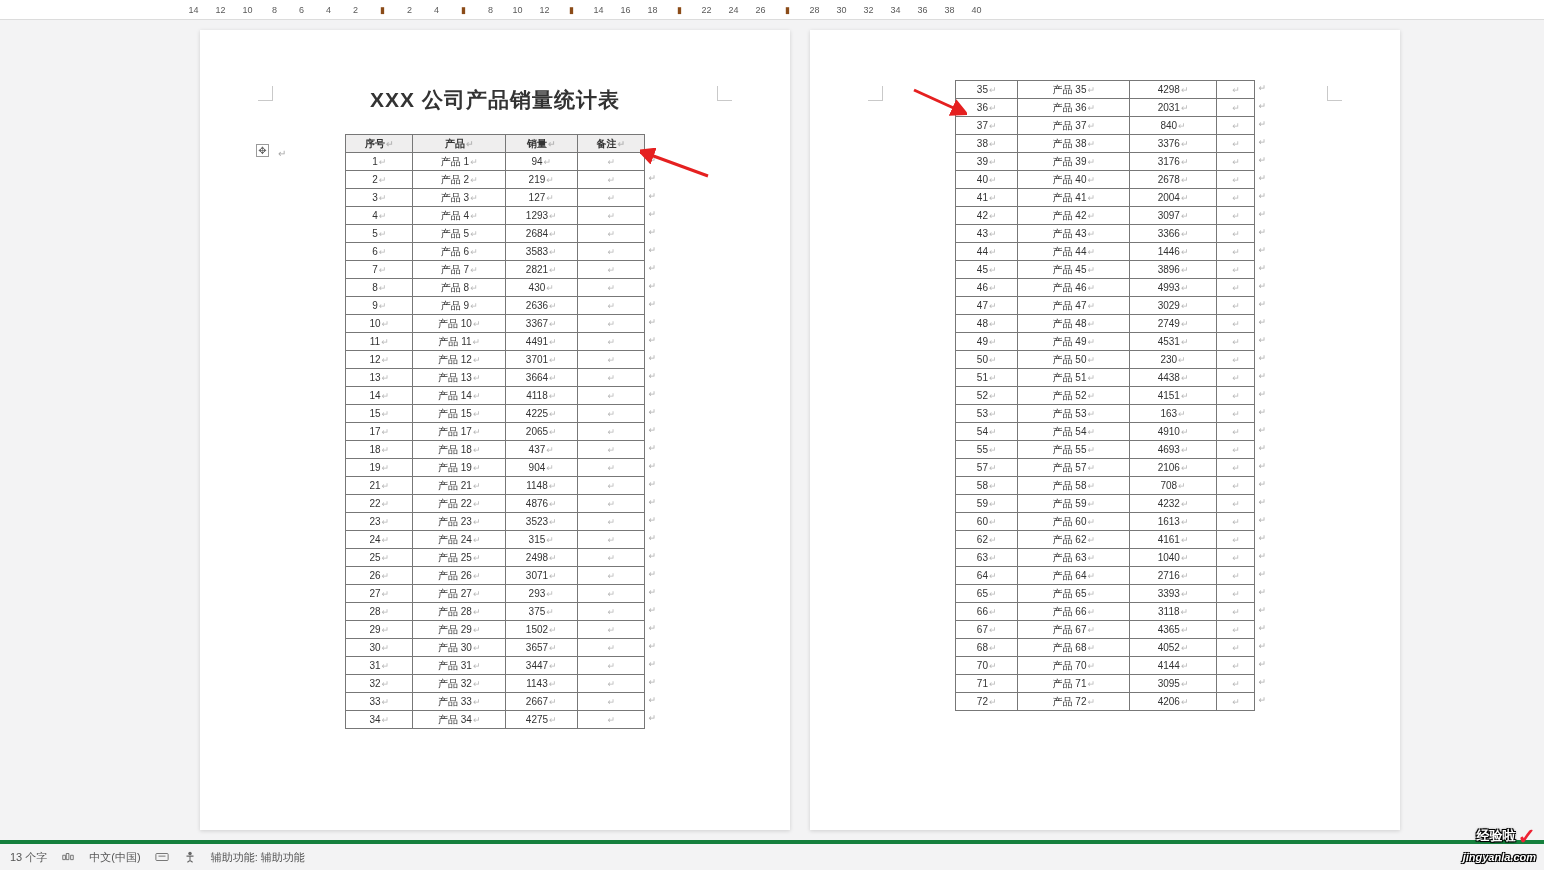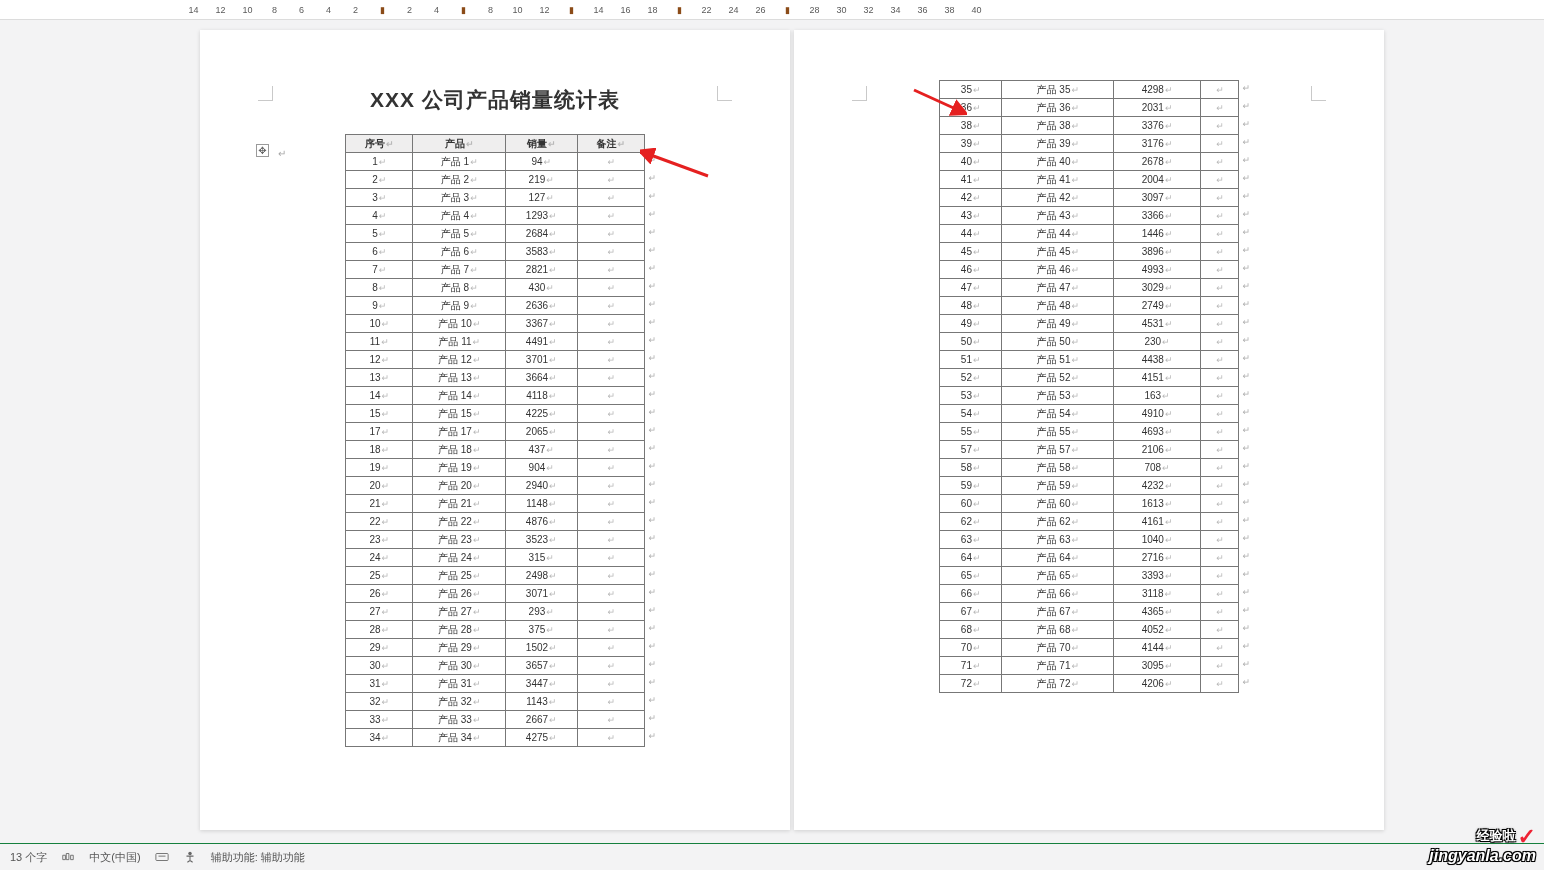--- a/index.html
+++ b/index.html
@@ -1,39 +1,39 @@
 <!DOCTYPE html>
 <html><head>
 <meta charset="utf-8">
 <style>
   html,body{margin:0;padding:0;width:1544px;height:870px;background:#f3f3f4;font-family:"Microsoft YaHei","SimSun",Arial,sans-serif;overflow:hidden}
   .ruler{height:20px;width:100%;background:#fff;display:flex;align-items:center;font-size:9px;color:#5a5a5a;position:relative;padding-left:180px;box-sizing:border-box;border-bottom:1px solid #dcdcdc}
   .ruler span{width:27px;text-align:center;display:inline-block}
   .ruler .marker{color:#8b4b18}
-  .workspace{display:flex;gap:4px;padding:10px 0 0 200px;height:810px;box-sizing:border-box}
+  .workspace{display:flex;gap:20px;padding:10px 0 0 200px;height:810px;box-sizing:border-box}
   .page{background:#fff;width:590px;height:800px;box-shadow:0 1px 4px rgba(0,0,0,.15);position:relative;padding:56px 70px 24px 70px;box-sizing:border-box}
   .title{font-size:21px;text-align:center;letter-spacing:1px;margin:0 0 20px 0;color:#333}
   .crop{position:absolute;width:14px;height:14px;border-color:#c9c9c9;border-style:solid}
   .crop.tl{top:56px;left:58px;border-width:0 1px 1px 0}
   .crop.tr{top:56px;right:58px;border-width:0 0 1px 1px}
   table{border-collapse:collapse;width:300px;margin:12px auto;font-size:10px;color:#333}
   th,td{border:1px solid #777;height:17px;padding:0 4px;text-align:center;position:relative;white-space:nowrap}
   th{background:#efeeee}
   .row-end{position:absolute;right:-12px;top:2px;font-size:9px;color:#b0b0b0}
   .ret{color:#b9b9b9;font-size:9px;margin-left:1px}
   .anchor{position:absolute;left:56px;top:114px;width:11px;height:11px;border:1px solid #9a9a9a;display:flex;align-items:center;justify-content:center;font-size:10px;color:#666;line-height:1}
   .para-mark{position:absolute;left:78px;top:118px;font-size:10px;color:#a8a8a8}
   .arrow{position:absolute;pointer-events:none;z-index:5}
   .arrow.a1{left:640px;top:148px;width:70px;height:30px}
   .arrow.a2{left:912px;top:86px;width:55px;height:30px}
-  .statusbar{position:absolute;bottom:0;left:0;right:0;height:26px;background:#f3f3f4;border-top:1px solid #15803d;display:flex;align-items:center;font-size:11px;color:#555;padding:0 10px;gap:14px}
+  .statusbar{position:absolute;bottom:0;left:0;right:0;height:26px;background:#f3f3f4;border-top:4px solid #15803d;display:flex;align-items:center;font-size:11px;color:#555;padding:0 10px;gap:14px}
   .logo{position:absolute;right:8px;bottom:6px;text-align:right;line-height:1}
   .logo .t1{font-size:13px;font-weight:bold;color:#fff;text-shadow:0 0 3px #000, -1px -1px 0 #000, 1px -1px 0 #000,-1px 1px 0 #000,1px 1px 0 #000;display:inline}
   .logo .chk{display:inline-block;color:#e23;font-size:22px;font-weight:bold;vertical-align:-4px;margin-left:2px}
-  .logo .t2{font-size:16px;font-weight:bold;font-style:italic;color:#fff;text-shadow:0 0 2px #000, -1px -1px 0 #000, 1px -1px 0 #000,-1px 1px 0 #000,1px 1px 0 #000}
+  .logo .t2{font-size:11px;font-weight:bold;font-style:italic;color:#fff;text-shadow:0 0 2px #000, -1px -1px 0 #000, 1px -1px 0 #000,-1px 1px 0 #000,1px 1px 0 #000}
   .sb-ico{display:inline-block;width:14px;height:14px;vertical-align:-3px}
 </style>
 </head>
 <body>
 
 <div class="ruler" id="ruler">
     <span>14</span>
     <span>12</span>
     <span>10</span>
     <span>8</span>
@@ -184,26 +184,20 @@
             <td>437<span class="ret">↵</span></td>
             <td><span class="ret">↵</span><span class="row-end">↵</span></td>
           </tr>
           <tr>
             <td>19<span class="ret">↵</span></td>
             <td>产品 19<span class="ret">↵</span></td>
             <td>904<span class="ret">↵</span></td>
             <td><span class="ret">↵</span><span class="row-end">↵</span></td>
           </tr>
           <tr>
-            <td>20<span class="ret">↵</span></td>
-            <td>产品 20<span class="ret">↵</span></td>
-            <td>2940<span class="ret">↵</span></td>
-            <td><span class="ret">↵</span><span class="row-end">↵</span></td>
-          </tr>
-          <tr>
             <td>21<span class="ret">↵</span></td>
             <td>产品 21<span class="ret">↵</span></td>
             <td>1148<span class="ret">↵</span></td>
             <td><span class="ret">↵</span><span class="row-end">↵</span></td>
           </tr>
           <tr>
             <td>22<span class="ret">↵</span></td>
             <td>产品 22<span class="ret">↵</span></td>
             <td>4876<span class="ret">↵</span></td>
             <td><span class="ret">↵</span><span class="row-end">↵</span></td>
@@ -291,20 +285,26 @@
           <tr>
             <td>35<span class="ret">↵</span></td>
             <td>产品 35<span class="ret">↵</span></td>
             <td>4298<span class="ret">↵</span></td>
             <td><span class="ret">↵</span><span class="row-end">↵</span></td>
           </tr>
           <tr>
             <td>36<span class="ret">↵</span></td>
             <td>产品 36<span class="ret">↵</span></td>
             <td>2031<span class="ret">↵</span></td>
+            <td><span class="ret">↵</span><span class="row-end">↵</span></td>
+          </tr>
+          <tr>
+            <td>37<span class="ret">↵</span></td>
+            <td>产品 37<span class="ret">↵</span></td>
+            <td>840<span class="ret">↵</span></td>
             <td><span class="ret">↵</span><span class="row-end">↵</span></td>
           </tr>
           <tr>
             <td>38<span class="ret">↵</span></td>
             <td>产品 38<span class="ret">↵</span></td>
             <td>3376<span class="ret">↵</span></td>
             <td><span class="ret">↵</span><span class="row-end">↵</span></td>
           </tr>
           <tr>
             <td>39<span class="ret">↵</span></td>

